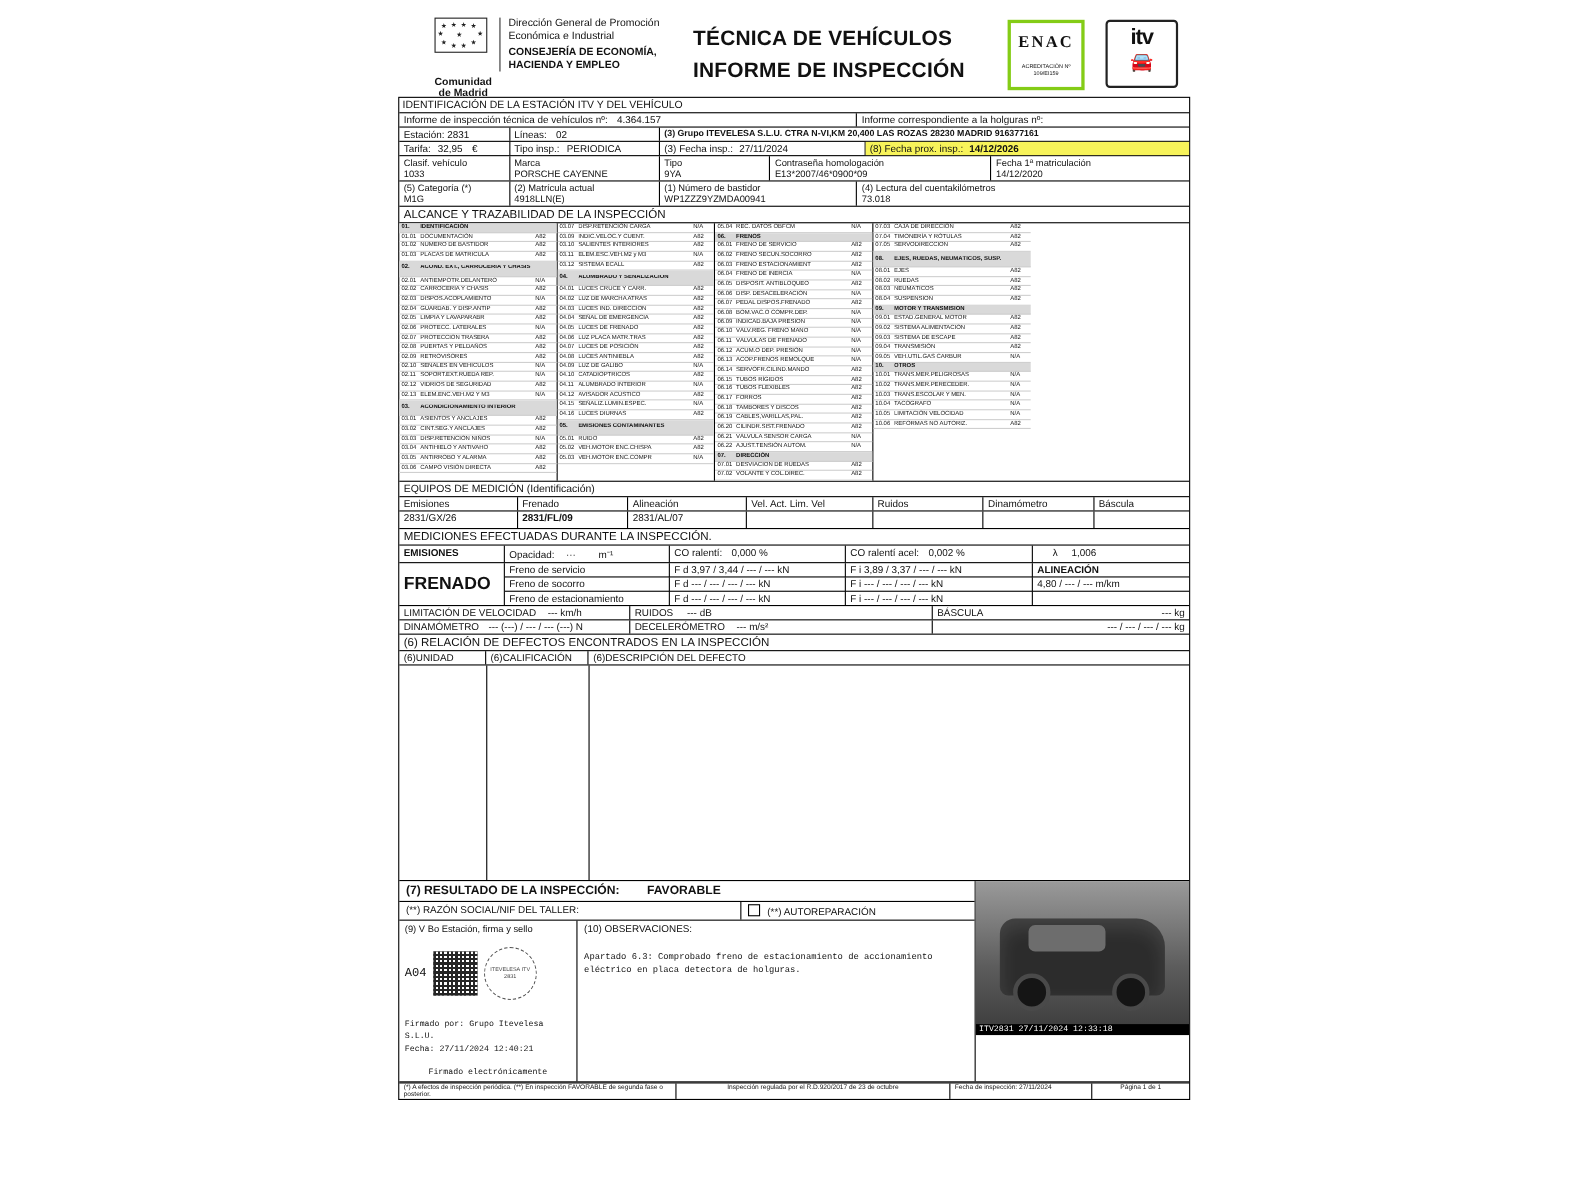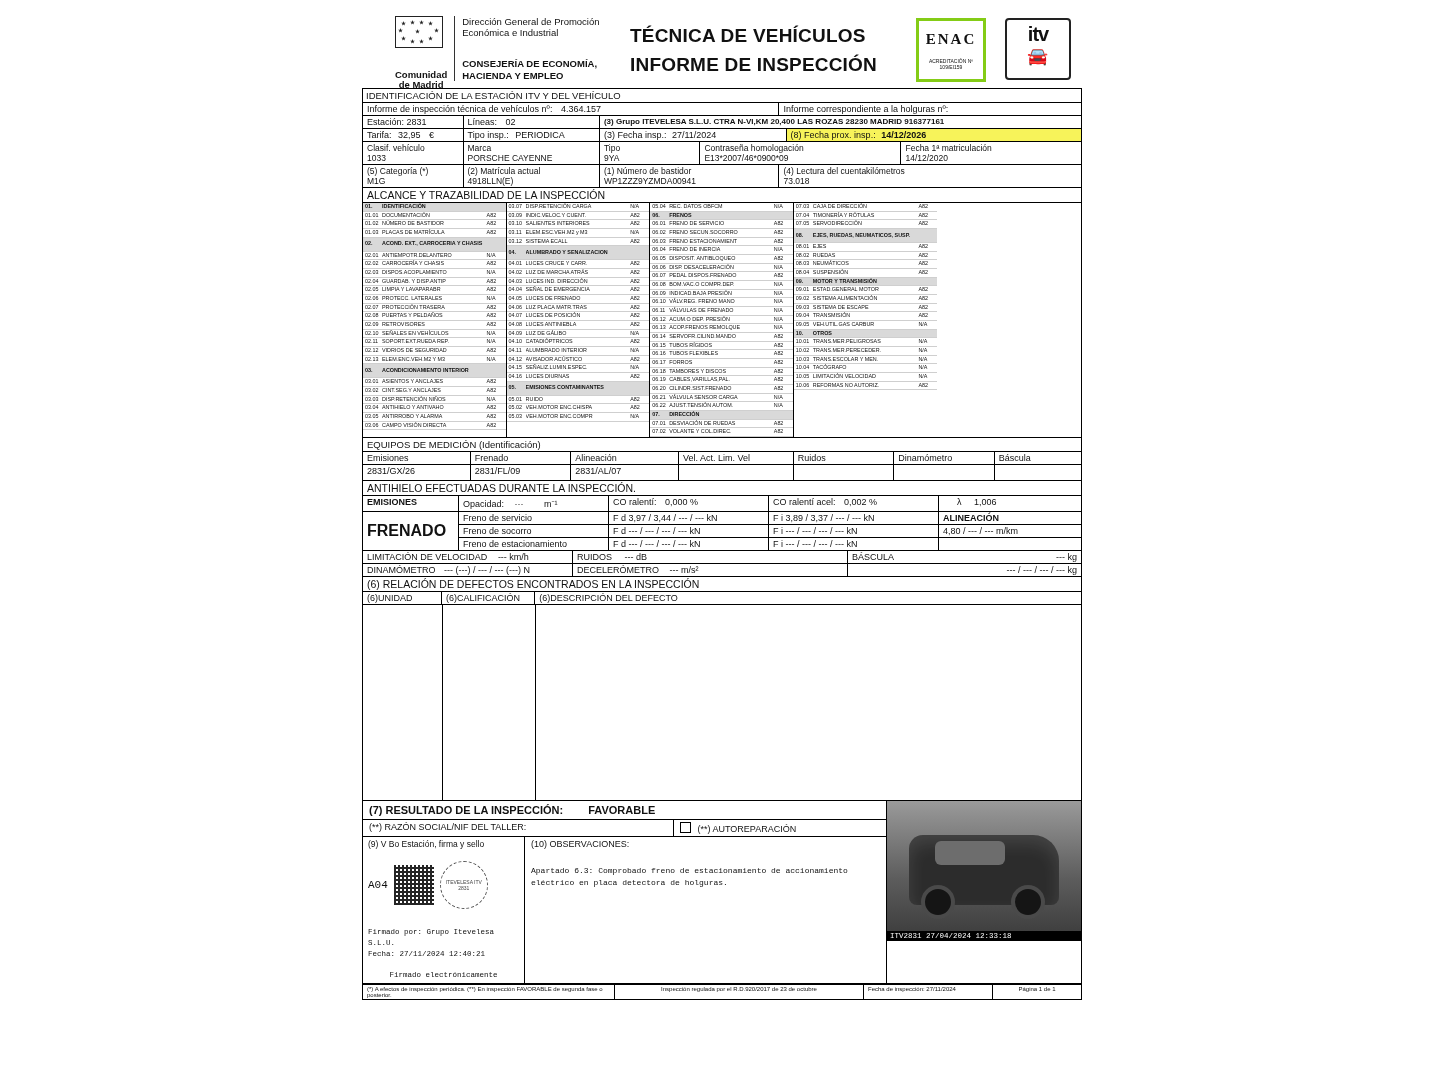--- a/index.html
+++ b/index.html
@@ -101,21 +101,21 @@
           </div>
         </div>
         <div class="cm-text">
           <div>Comunidad</div>
           <div>de Madrid</div>
         </div>
       </div>
       <div class="dep">
         <div>Dirección General de Promoción</div>
         <div>Económica e Industrial</div>
-        <div class="b" style="margin-top:20px">CONSEJERÍA DE ECONOMÍA,</div>
+        <div class="b" style="margin-top:4px">CONSEJERÍA DE ECONOMÍA,</div>
         <div class="b">HACIENDA Y EMPLEO</div>
       </div>
     </div>
 
     <div class="title">
       <div>TÉCNICA DE VEHÍCULOS</div>
       <div>INFORME DE INSPECCIÓN</div>
     </div>
 
     <div class="enac">
@@ -720,29 +720,29 @@
         <div class="cell" style="width: 15%;">Emisiones</div>
         <div class="cell" style="width: 14%;">Frenado</div>
         <div class="cell" style="width: 15%;">Alineación</div>
         <div class="cell" style="width: 16%;">Vel. Act. Lim. Vel</div>
         <div class="cell" style="width: 14%;">Ruidos</div>
         <div class="cell" style="width: 14%;">Dinamómetro</div>
         <div class="cell" style="width: 12%;">Báscula</div>
       </div>
     <div class="row" id="equipos-vals">
         <div class="cell" style="width: 15%; min-height: 15px;">2831/GX/26</div>
-        <div class="cell" style="width: 14%; min-height: 15px;">2831/FL/09</div>
+        <div class="cell" style="width: 14%; min-height: 15px; font-weight: bold;">2831/FL/09</div>
         <div class="cell" style="width: 15%; min-height: 15px;">2831/AL/07</div>
         <div class="cell" style="width: 16%; min-height: 15px;"></div>
         <div class="cell" style="width: 14%; min-height: 15px;"></div>
         <div class="cell" style="width: 14%; min-height: 15px;"></div>
         <div class="cell" style="width: 12%; min-height: 15px;"></div>
       </div>
 
-    <div class="med-title">ANTIHIELO EFECTUADAS DURANTE LA INSPECCIÓN.</div>
+    <div class="med-title">MEDICIONES EFECTUADAS DURANTE LA INSPECCIÓN.</div>
 
     <div class="mrow">
       <div class="mlab" style="font-weight:bold">EMISIONES</div>
       <div class="mcell" style="width:150px">
         <span>Opacidad:</span>
         <span style="margin-left:8px">···</span>
         <span style="margin-left:18px">m⁻¹</span>
       </div>
       <div class="mcell" style="width:160px">
         <span>CO ralentí:</span>
@@ -854,21 +854,21 @@
 eléctrico en placa detectora de holguras.</div>
           </div>
         </div>
       </div>
       <div>
         <div class="photo">
           <div class="car"></div>
             <div class="win"></div>
             <div class="w1"></div>
             <div class="w2"></div>
-          <div class="cap">ITV2831 27/04/2024 12:33:18</div>
+          <div class="cap">ITV2831 27/11/2024 12:33:18</div>
         </div>
       </div>
     </div>
 
     <div class="tinyfoot">
       <div style="flex:1;border-right:1px solid #000">(*) A efectos de inspección periódica. (**) En inspección FAVORABLE de segunda fase o posterior.</div>
       <div style="width:240px;border-right:1px solid #000;text-align:center">Inspección regulada por el R.D.920/2017 de 23 de octubre</div>
       <div style="width:120px;border-right:1px solid #000">Fecha de inspección: 27/11/2024</div>
       <div style="width:80px;text-align:center">Página 1 de 1</div>
     </div>

